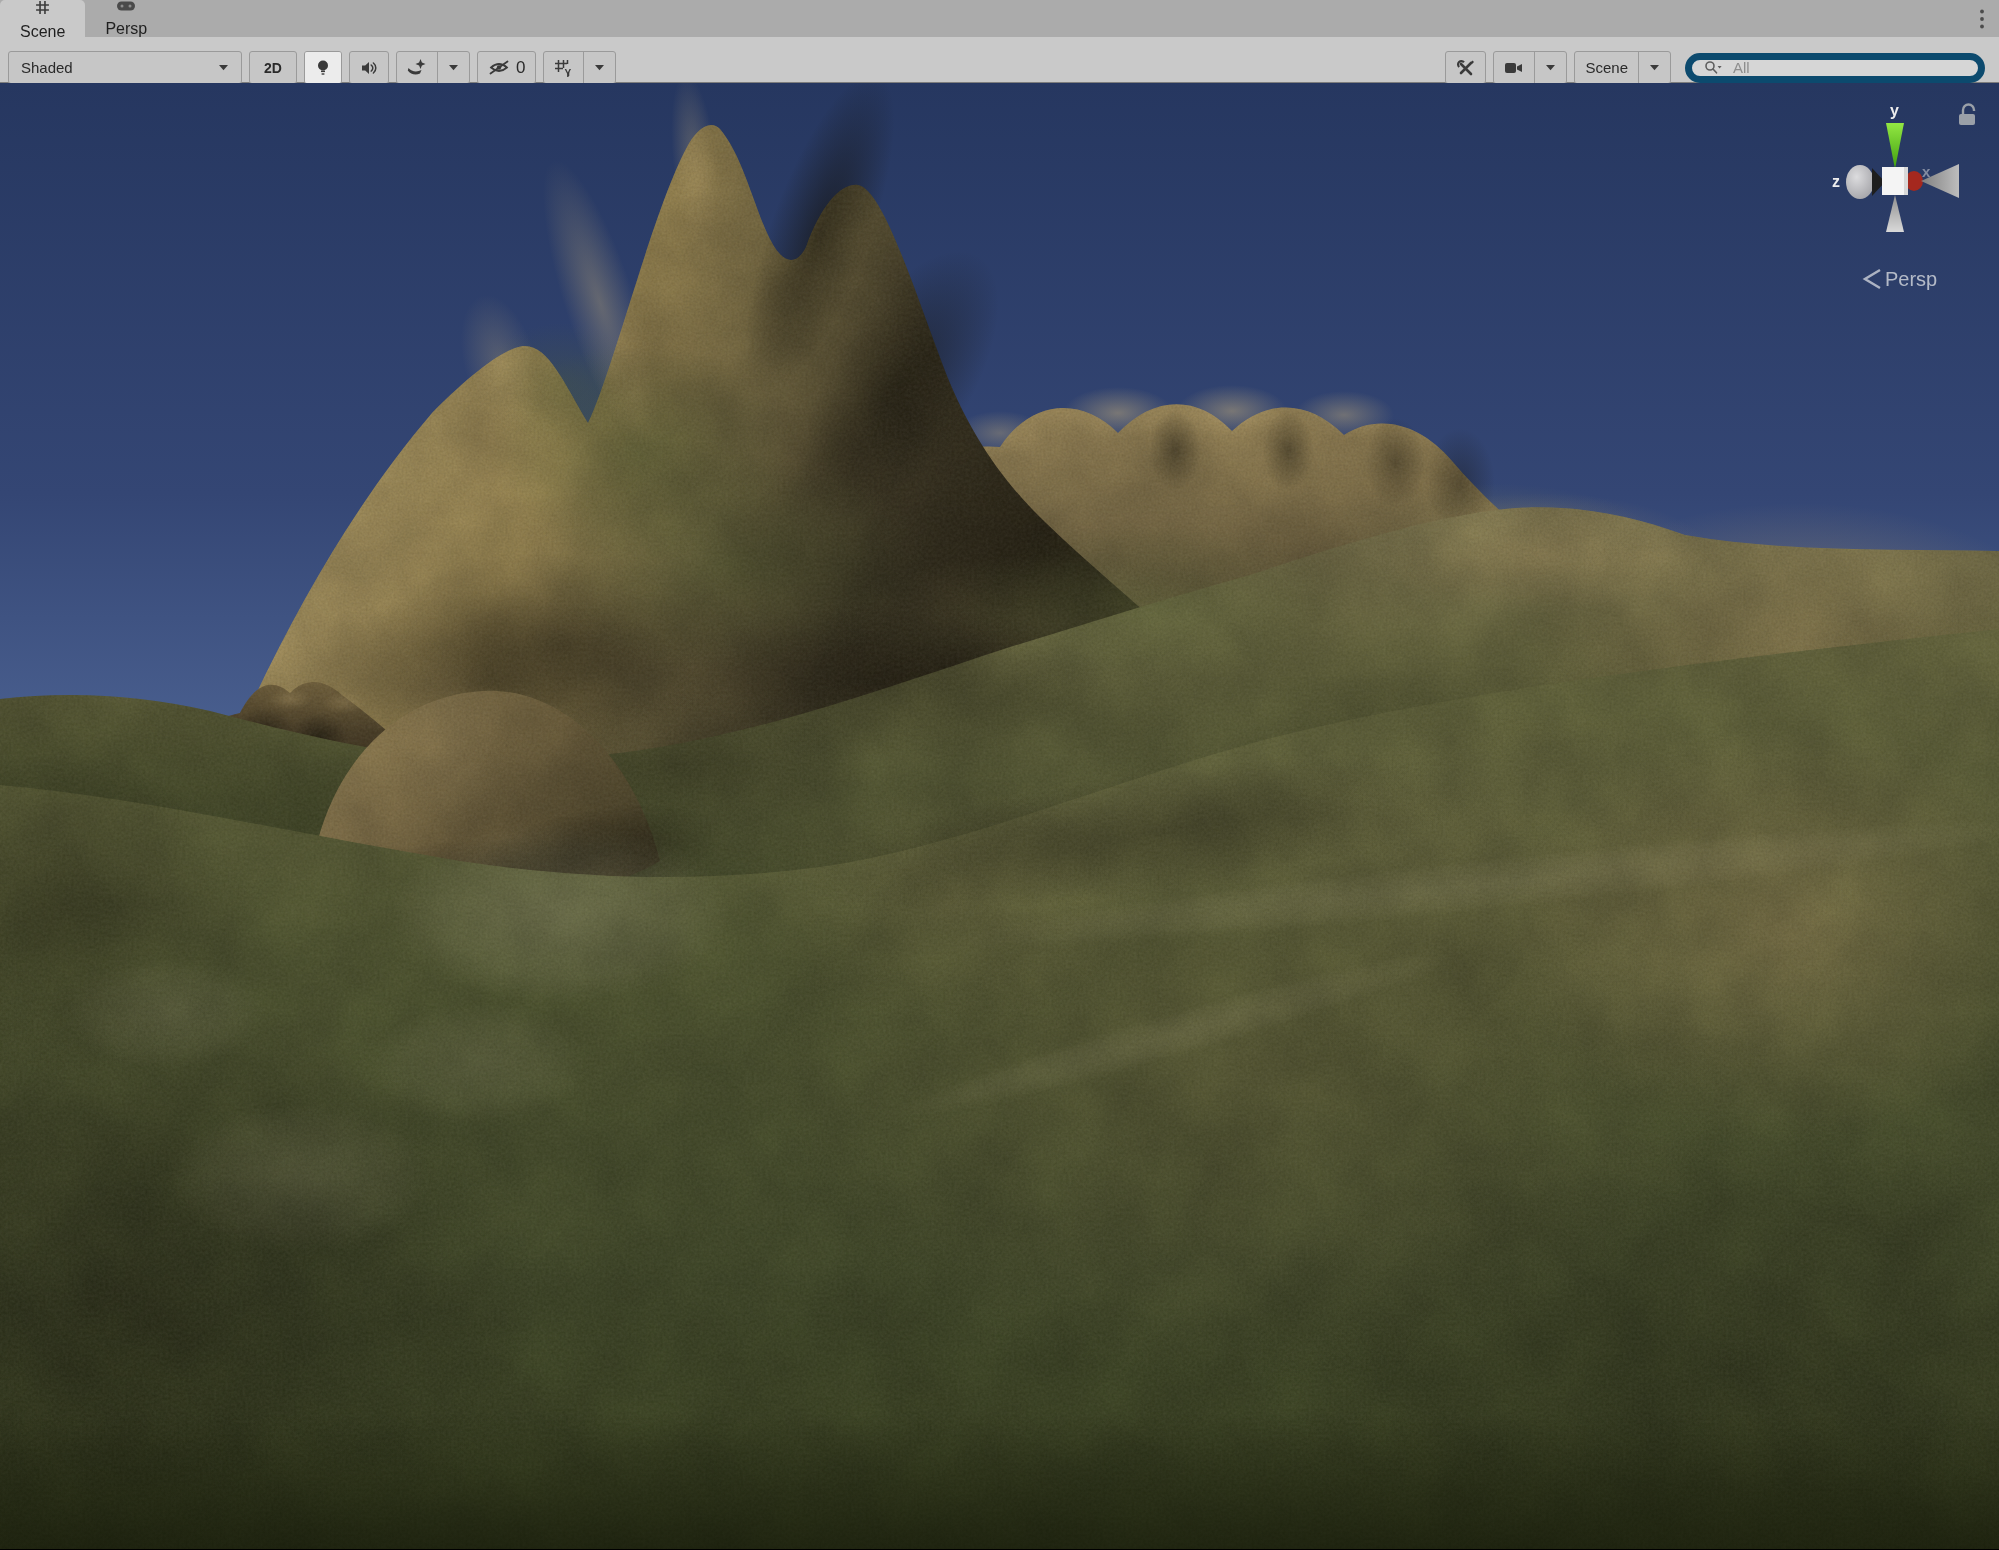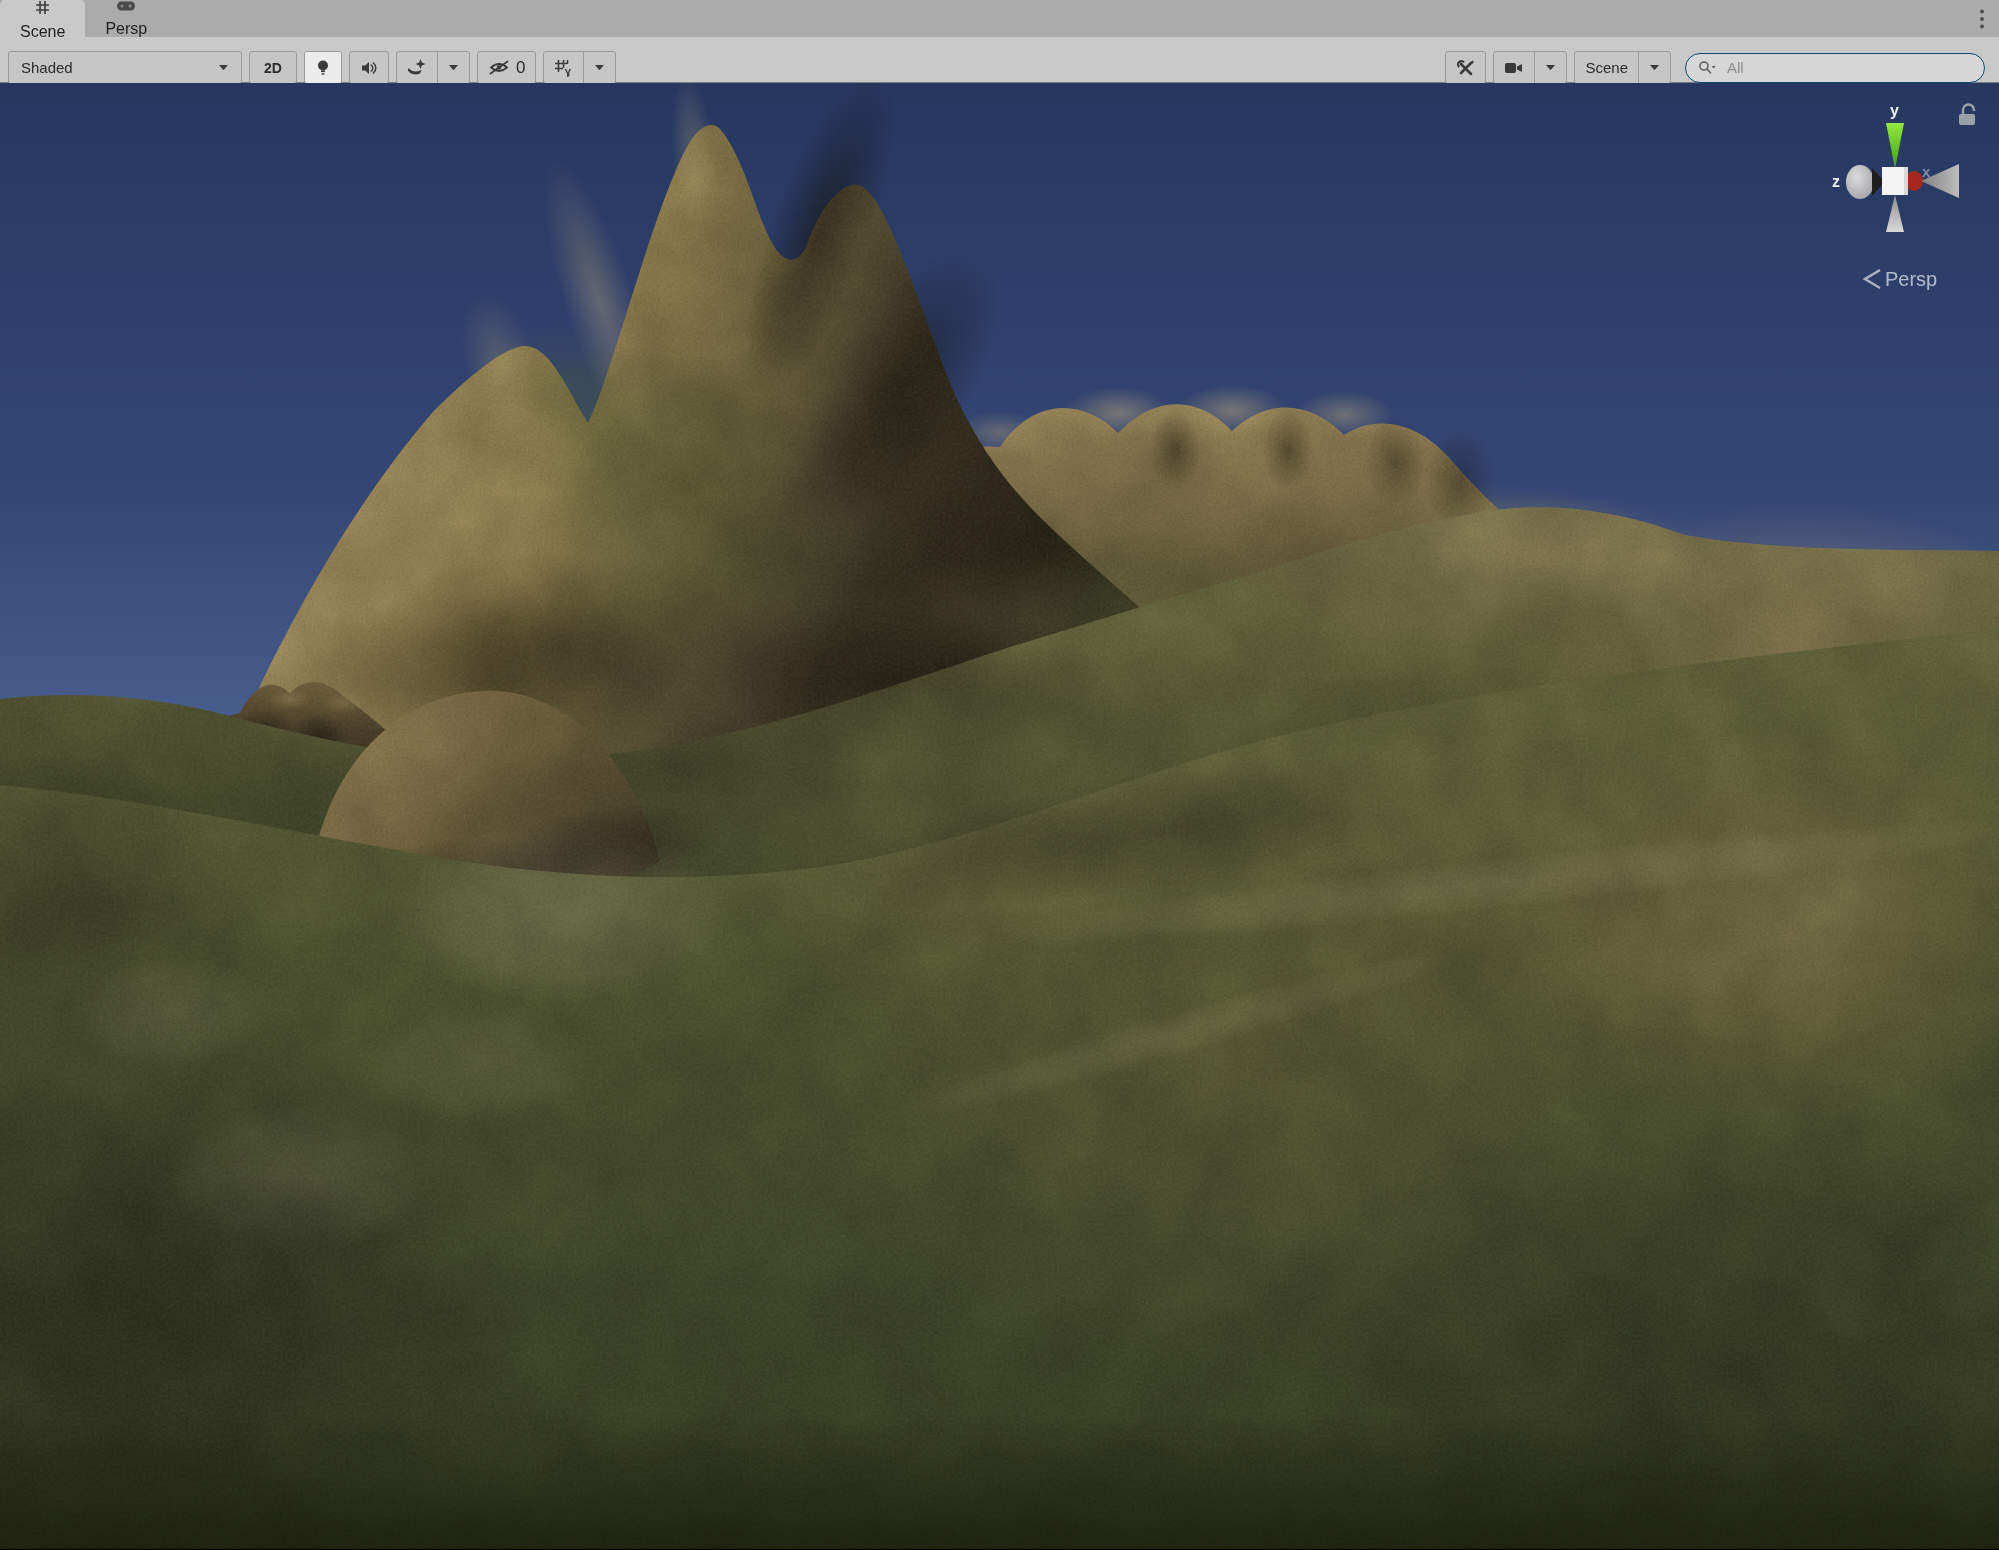--- a/index.html
+++ b/index.html
@@ -34,21 +34,21 @@
     padding:0 10px; gap:6px; font-size:15px; color:#2a2a2a; white-space:nowrap;
   }
   .tbtn.active { background:#ececec; border-radius:2px; }
   .tsep { width:1px; height:100%; background:#9a9a9a; }
   .shaded { width:232px; justify-content:space-between; padding:0 12px; }
   .b2d { font-weight:700; font-size:14px; padding:0 14px; }
   .count { font-size:17px; color:#2a2a2a; }
   .spacer { flex:1; }
   .search {
     margin:0 10px 0 14px; width:300px; height:30px; flex:0 0 auto;
-    border-radius:15px; background:#d6d6d6; border:1px solid #0c4a6e;
+    border-radius:15px; background:#d6d6d6; border:7px solid #0c4a6e;
     display:flex; align-items:center; padding:0 12px; gap:7px;
   }
   .search input {
     flex:1; min-width:0; border:none; background:transparent; outline:none;
     font-size:15px; color:#4a4a4a; font-family:"Liberation Sans",sans-serif;
   }
   .search input::placeholder { color:#8d8d8d; opacity:1; }
   .arr { display:block; }
   
   .scene { position:relative; width:1999px; height:1466px; background:#31446f; }

